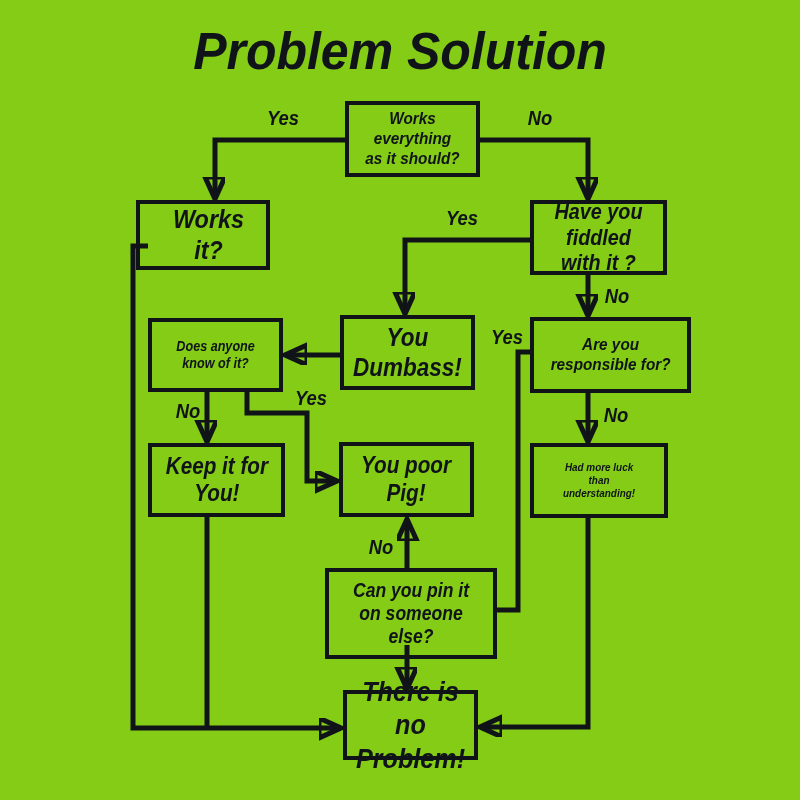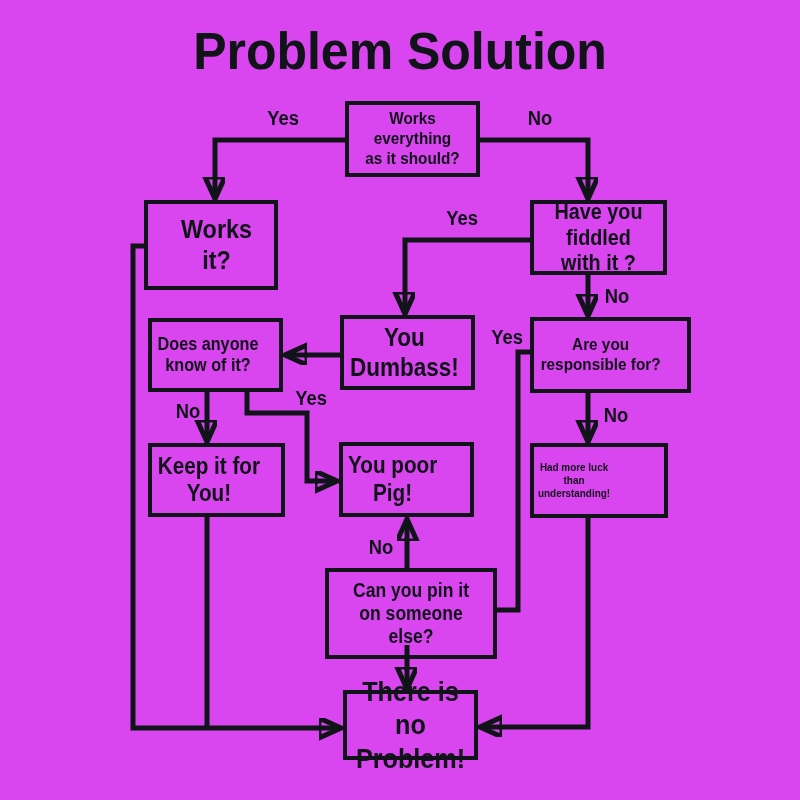--- a/index.html
+++ b/index.html
@@ -26,21 +26,21 @@
     fill:none;
     stroke:currentColor;
     stroke-width:5;
   }
   .node{
     position:absolute;
     border:4px solid currentColor;
     box-sizing:border-box;
     display:flex;
     align-items:center;
-    justify-content:flex-start;
+    justify-content:center;
     background:transparent;
   }
   .node .lbl{
     display:inline-block;
     text-align:center;
     font-weight:bold;
     line-height:1.18;
     white-space:pre-line;
     transform:scaleX(0.9);
   }
@@ -48,21 +48,21 @@
     position:absolute;
     font-weight:bold;
     font-size:20px;
     transform:translate(-50%,-50%) scaleX(0.92);
     white-space:nowrap;
   }
 </style>
 </head>
 <body>
 
-<div class="stage" style="background: #d946ef; color: rgb(16, 20, 24);">
+<div class="stage" style="background: #84cc16; color: rgb(16, 20, 24); font-style: italic;">
 
   <h1 class="title">Problem Solution</h1>
 
   <svg class="edges" width="800" height="800" viewBox="0 0 800 800" aria-hidden="true">
     <defs>
       <marker id="arr" markerUnits="userSpaceOnUse" markerWidth="26" markerHeight="24" refX="21" refY="10" orient="auto">
         <path d="M0,0 L22,10 L0,20 Z" fill="currentColor" stroke="none"></path>
       </marker>
     </defs>
 
@@ -87,35 +87,35 @@
     <path d="M407,645 V688" marker-end="url(#arr)"></path>
 
     <path d="M588,518 V727 H481" marker-end="url(#arr)"></path>
   </svg>
 
   <div class="node" style="left:345px;top:101px;width:135px;height:76px;font-size:17px;">
     <span class="lbl">Works everything
 as it should?</span>
   </div>
 
-  <div class="node" style="left:144px;top:200px;width:134px;height:90px;font-size:26px;padding-left:11px;">
+  <div class="node" style="left:136px;top:200px;width:134px;height:70px;font-size:26px;padding-left:11px;">
     <span class="lbl">Works it?</span>
   </div>
 
   <div class="node" style="left:530px;top:200px;width:137px;height:75px;font-size:22px;">
     <span class="lbl">Have you fiddled
 with it ?</span>
   </div>
 
   <div class="node" style="left:340px;top:315px;width:135px;height:75px;font-size:25px;">
     <span class="lbl">You
 Dumbass!</span>
   </div>
 
-  <div class="node" style="left:148px;top:318px;width:135px;height:74px;font-size:18px;">
+  <div class="node" style="left:148px;top:318px;width:135px;height:74px;font-size:14px;">
     <span class="lbl">Does anyone
 know of it?</span>
   </div>
 
   <div class="node" style="left:530px;top:317px;width:161px;height:76px;font-size:17px;">
     <span class="lbl">Are you
 responsible for?</span>
   </div>
 
   <div class="node" style="left:148px;top:443px;width:137px;height:74px;font-size:23px;">

